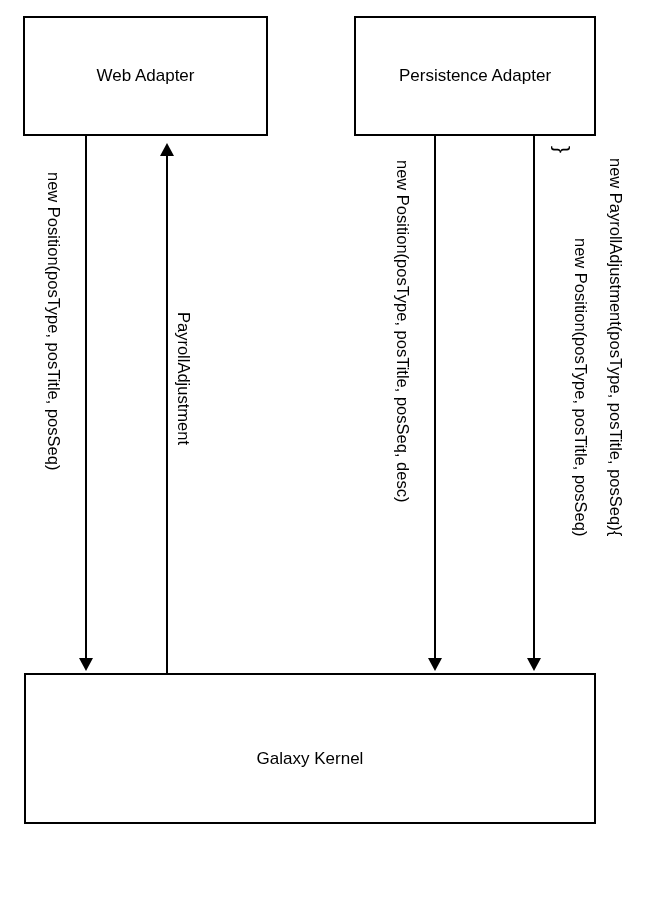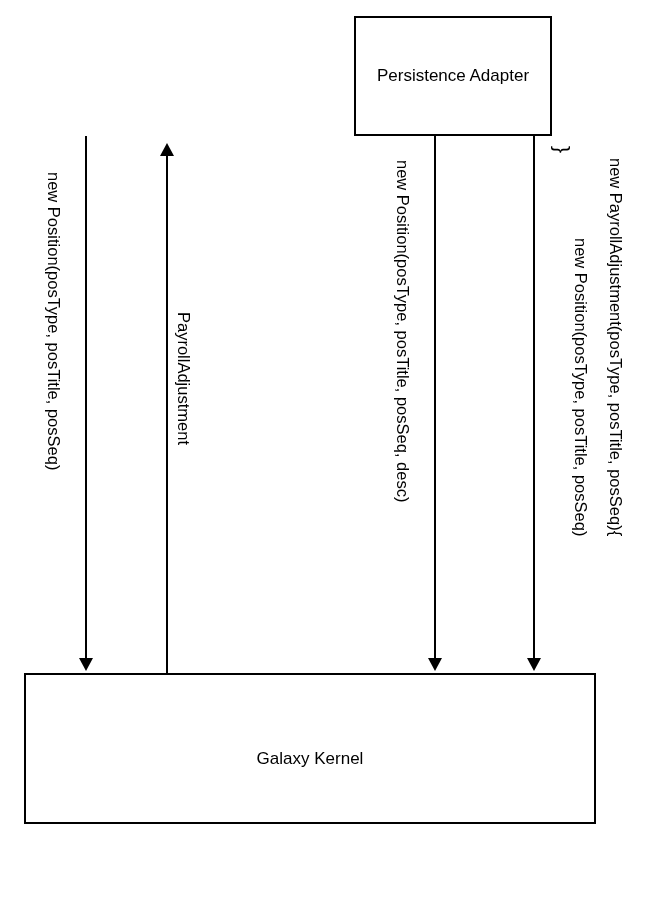--- a/index.html
+++ b/index.html
@@ -30,21 +30,21 @@
     justify-content: center;
   }
   .node-label {
     font-size: 17px;
     color: #000000;
     line-height: 1.2;
     white-space: nowrap;
     text-align: center;
   }
   #node-web-adapter         { left: 23px;  top: 16px;  width: 245px; height: 120px; }
-  #node-persistence-adapter { left: 354px; top: 16px;  width: 198px; height: 120px; }
+  #node-persistence-adapter { left: 354px; top: 16px;  width: 242px; height: 120px; }
   #node-galaxy-kernel       { left: 24px;  top: 673px; width: 572px; height: 151px; }
   #node-galaxy-kernel .node-label { margin-top: 22px; }
 
   
   .edge {
     position: absolute;
     width: 0;
     border-left: 2px solid #000000;
   }
   .arrowhead {
@@ -91,20 +91,23 @@
     transform: rotate(90deg);
     line-height: 1;
   }
   #brace-close { left: 573px; top: 146px; }
 </style>
 </head>
 <body>
 
 <div id="canvas">
 
+  <div class="node" id="node-web-adapter">
+    <span class="node-label">Web Adapter</span>
+  </div>
 
   <div class="node" id="node-persistence-adapter">
     <span class="node-label">Persistence Adapter</span>
   </div>
 
   <div class="node" id="node-galaxy-kernel">
     <span class="node-label">Galaxy Kernel</span>
   </div>
 
   <div class="edge" id="edge-web-to-kernel"></div>

